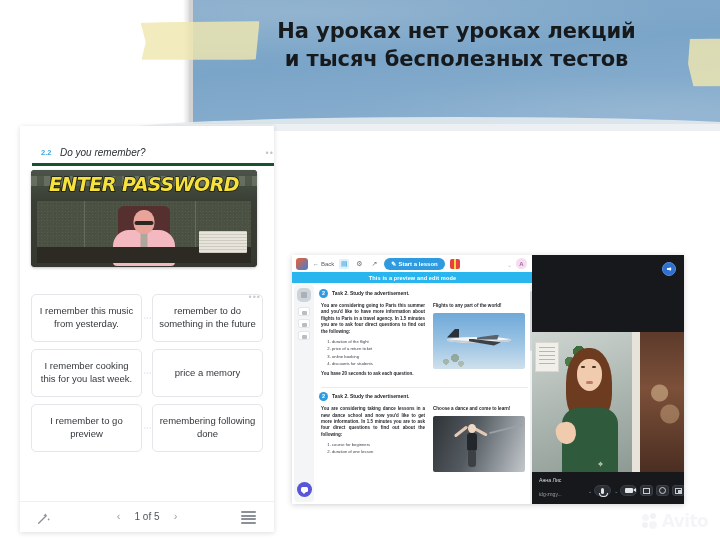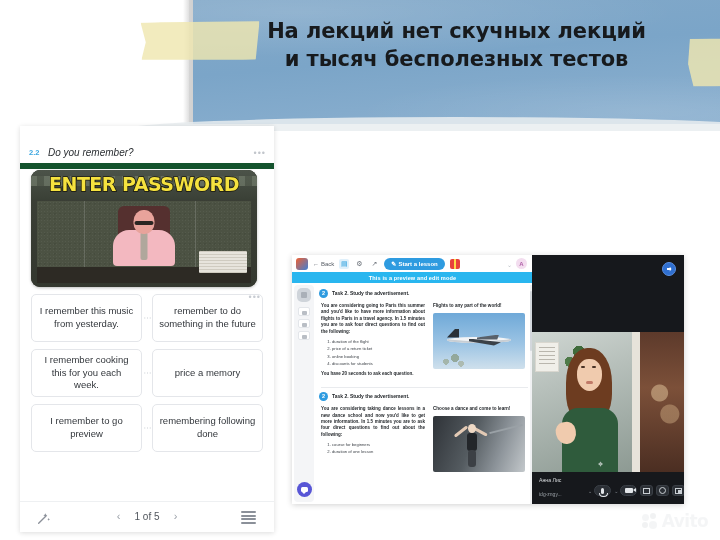--- a/index.html
+++ b/index.html
@@ -78,42 +78,43 @@
   }
   .appA-topbar-chip{
     position:absolute;left:0;top:0;width:26px;height:17px;
     background:#4a6b7c;
   }
   .appA-topbar-right{
     position:absolute;right:0;top:0;width:62px;height:17px;
     background:#ffffff;
   }
   .appA-sub{
-    position:absolute;left:0;top:17px;width:100%;height:20px;
-    border-bottom:6px solid #14532d;background:#fff;
+    position:absolute;left:12px;top:17px;width:100%;height:20px;
+    border-bottom:3px solid #14532d;background:#fff;
   }
   .appA-sub .num{
     position:absolute;left:9px;top:5px;color:#3aa6e0;
     font-size:7.5px;font-weight:bold;
   }
   .appA-sub .ttl{
     position:absolute;left:28px;top:3.5px;color:#2b2f33;
     font-size:10px;font-style:italic;
   }
   .appA-sub .dots{
     position:absolute;right:8px;top:5px;color:#c2c6cc;font-size:9px;
     letter-spacing:1px;
   }
 
   
   .meme{
-    position:absolute;left:11px;top:44px;width:226px;height:117px;
-    border-radius:9px;overflow:hidden;
+    position:absolute;left:11px;top:44px;width:226px;height:97px;
+    border-radius:4px;overflow:hidden;
     background:#2c2f26;
     box-shadow:0 1px 3px rgba(0,0,0,.25);
+    font-style:italic;
   }
   .meme-bg{
     position:absolute;inset:0;
     background:
       linear-gradient(#3d4138,#34382f);
   }
   .meme-strip{
     position:absolute;left:0;top:0;width:100%;height:30px;
     background:linear-gradient(180deg,#4c5349 0%,#3a4036 100%);
     overflow:hidden;
@@ -543,21 +544,21 @@
 </style>
 </head>
 <body>
 
 <div class="stage">
 
   <div class="hero-left-edge"></div>
   <div class="hero">
     <div class="hero-shade"></div>
     <div class="headline">
-      <div>На лекций нет скучных лекций</div>
+      <div>На уроках нет уроках лекций</div>
       <div>и тысяч бесполезных тестов</div>
     </div>
   </div>
   <div class="tape tape-left"></div>
   <div class="tape tape-right"></div>
 
   <div class="appA">
 
 
     <div class="appA-sub">
@@ -584,21 +585,21 @@
 
     <div class="cards">
       <div class="cards-dots">•••</div>
 
       <div class="card">I remember this music from yesterday.</div>
       <div class="card-gap">
           <span>⋮</span>
         </div>
       <div class="card">remember to do something in the future</div>
 
-      <div class="card">I remember cooking this for you each week.</div>
+      <div class="card">I remember cooking this for you last week.</div>
       <div class="card-gap">
           <span>⋮</span>
         </div>
       <div class="card">price a memory</div>
 
       <div class="card">I remember to go preview</div>
       <div class="card-gap">
           <span>⋮</span>
         </div>
       <div class="card">remembering following done</div>

